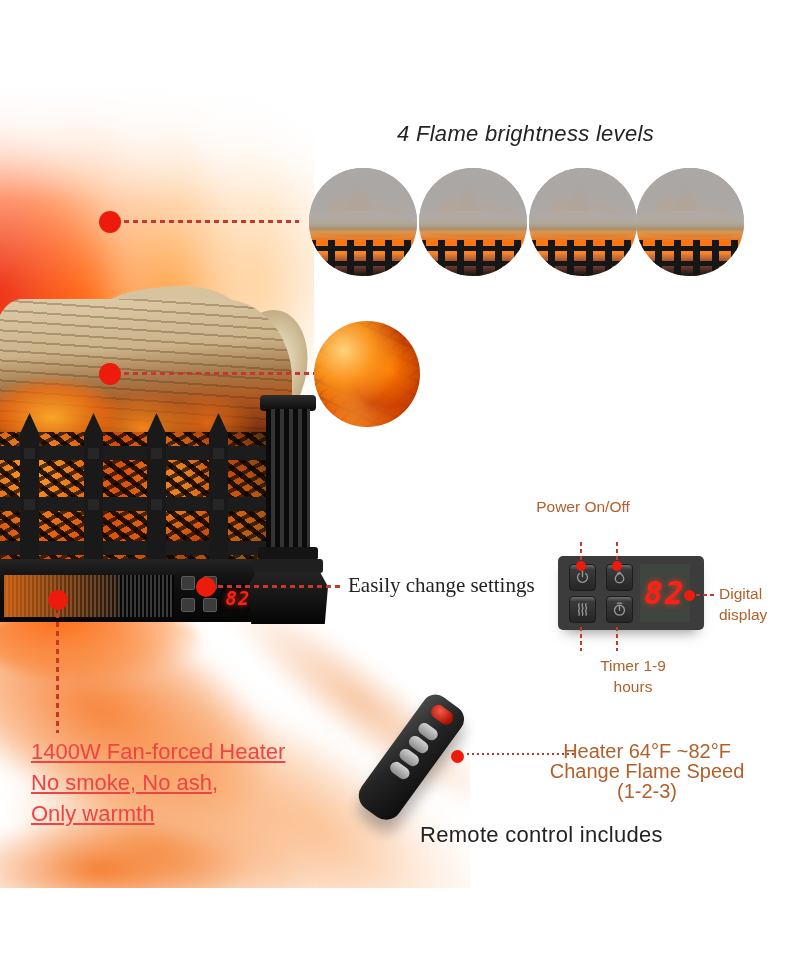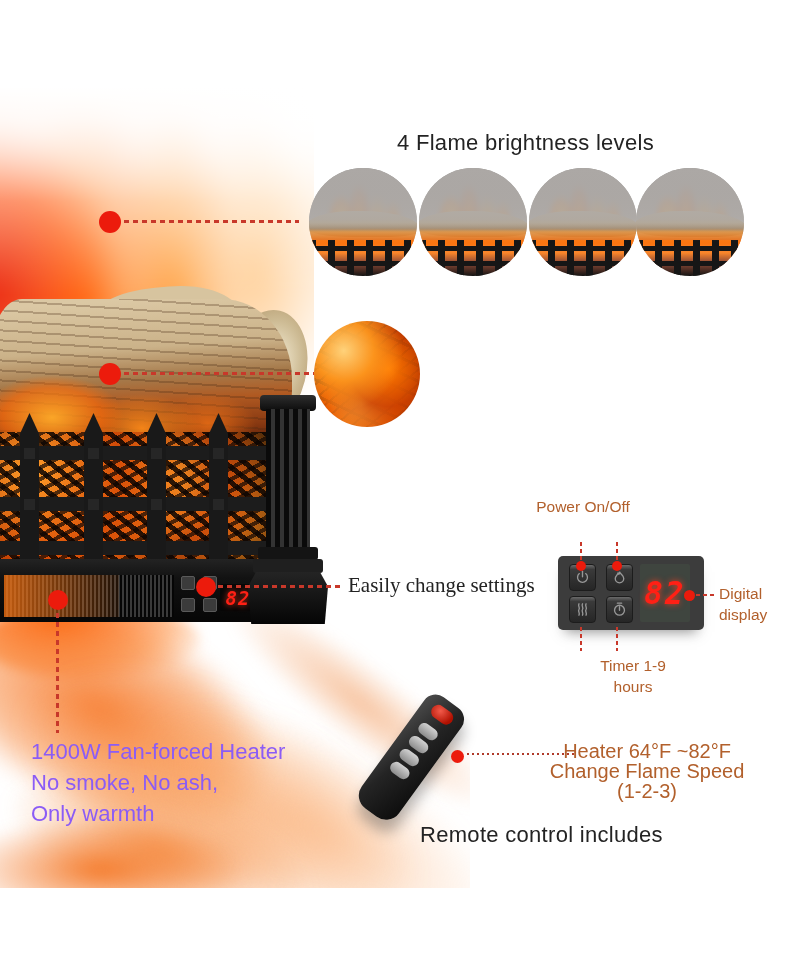--- a/index.html
+++ b/index.html
@@ -16,21 +16,21 @@
     background:repeating-linear-gradient(180deg,#c8382a 0 4px,transparent 4px 7px); }
   .dot-h { position:absolute; height:2px; z-index:55;
     background:repeating-linear-gradient(90deg,#b03a2a 0 2px,transparent 2px 5px); }
 
   
   .h1 { position:absolute; font-size:22px; color:#232323; letter-spacing:.3px; z-index:50; }
   .para { position:absolute; font-size:20px; line-height:27px; color:#262626; width:335px; z-index:50; }
   .callout { position:absolute; font-size:21px; color:#232323; z-index:60; }
   .olabel { position:absolute; font-size:15.5px; line-height:21px; color:#b2602c; text-align:center; z-index:60; }
   .olabel.left { text-align:left; }
-  .heater-text { position:absolute; left:31px; top:736px; font-size:22px; line-height:31px; color:#8b5cf6; z-index:60; }
+  .heater-text { position:absolute; left:31px; top:736px; font-size:22px; line-height:31px; color:#ef4444; z-index:60;text-decoration:underline; }
 
   
   .flamebox { position:absolute; left:0; top:86px; width:314px; height:360px; overflow:hidden; z-index:5; }
   .mf { position:absolute; left:-34px; top:-14px; width:400px; height:400px; filter:blur(12px);
     background:
       radial-gradient(ellipse 45% 60% at 6% 55%, rgba(232,30,8,.95), rgba(255,80,10,.7) 45%, transparent 72%),
       radial-gradient(ellipse 30% 75% at 30% 60%, rgba(255,120,15,.95), transparent 75%),
       radial-gradient(ellipse 22% 65% at 52% 55%, rgba(255,150,40,.85), transparent 75%),
       radial-gradient(ellipse 24% 55% at 72% 50%, rgba(255,180,90,.6), transparent 75%),
       radial-gradient(ellipse 30% 45% at 95% 45%, rgba(255,210,160,.45), transparent 80%),
@@ -226,21 +226,21 @@
       <span class="led">82</span>
     </div>
   </div>
 
   <div class="post-cap"></div>
   <div class="post-shaft"></div>
   <div class="post-f1"></div>
   <div class="post-f2"></div>
   <div class="post-f3"></div>
 
-  <div class="h1" style="left:397px;top:130px;">4 Flame brightness levels</div>
+  <div class="h1" style="left:397px;top:121px;font-style:italic;">4 Flame brightness levels</div>
 
   <div class="rdot" style="left:99px;top:211px;width:22px;height:22px;"></div>
   <div class="dash-h" style="left:124px;top:220px;width:175px;"></div>
 
   <div class="fcircle" style="left:309px;">
     <div class="c-smoke"></div>
     <div class="c-flames"></div>
     <div class="c-log"></div>
     <div class="c-glow"></div>
     <div class="c-fence"></div>

